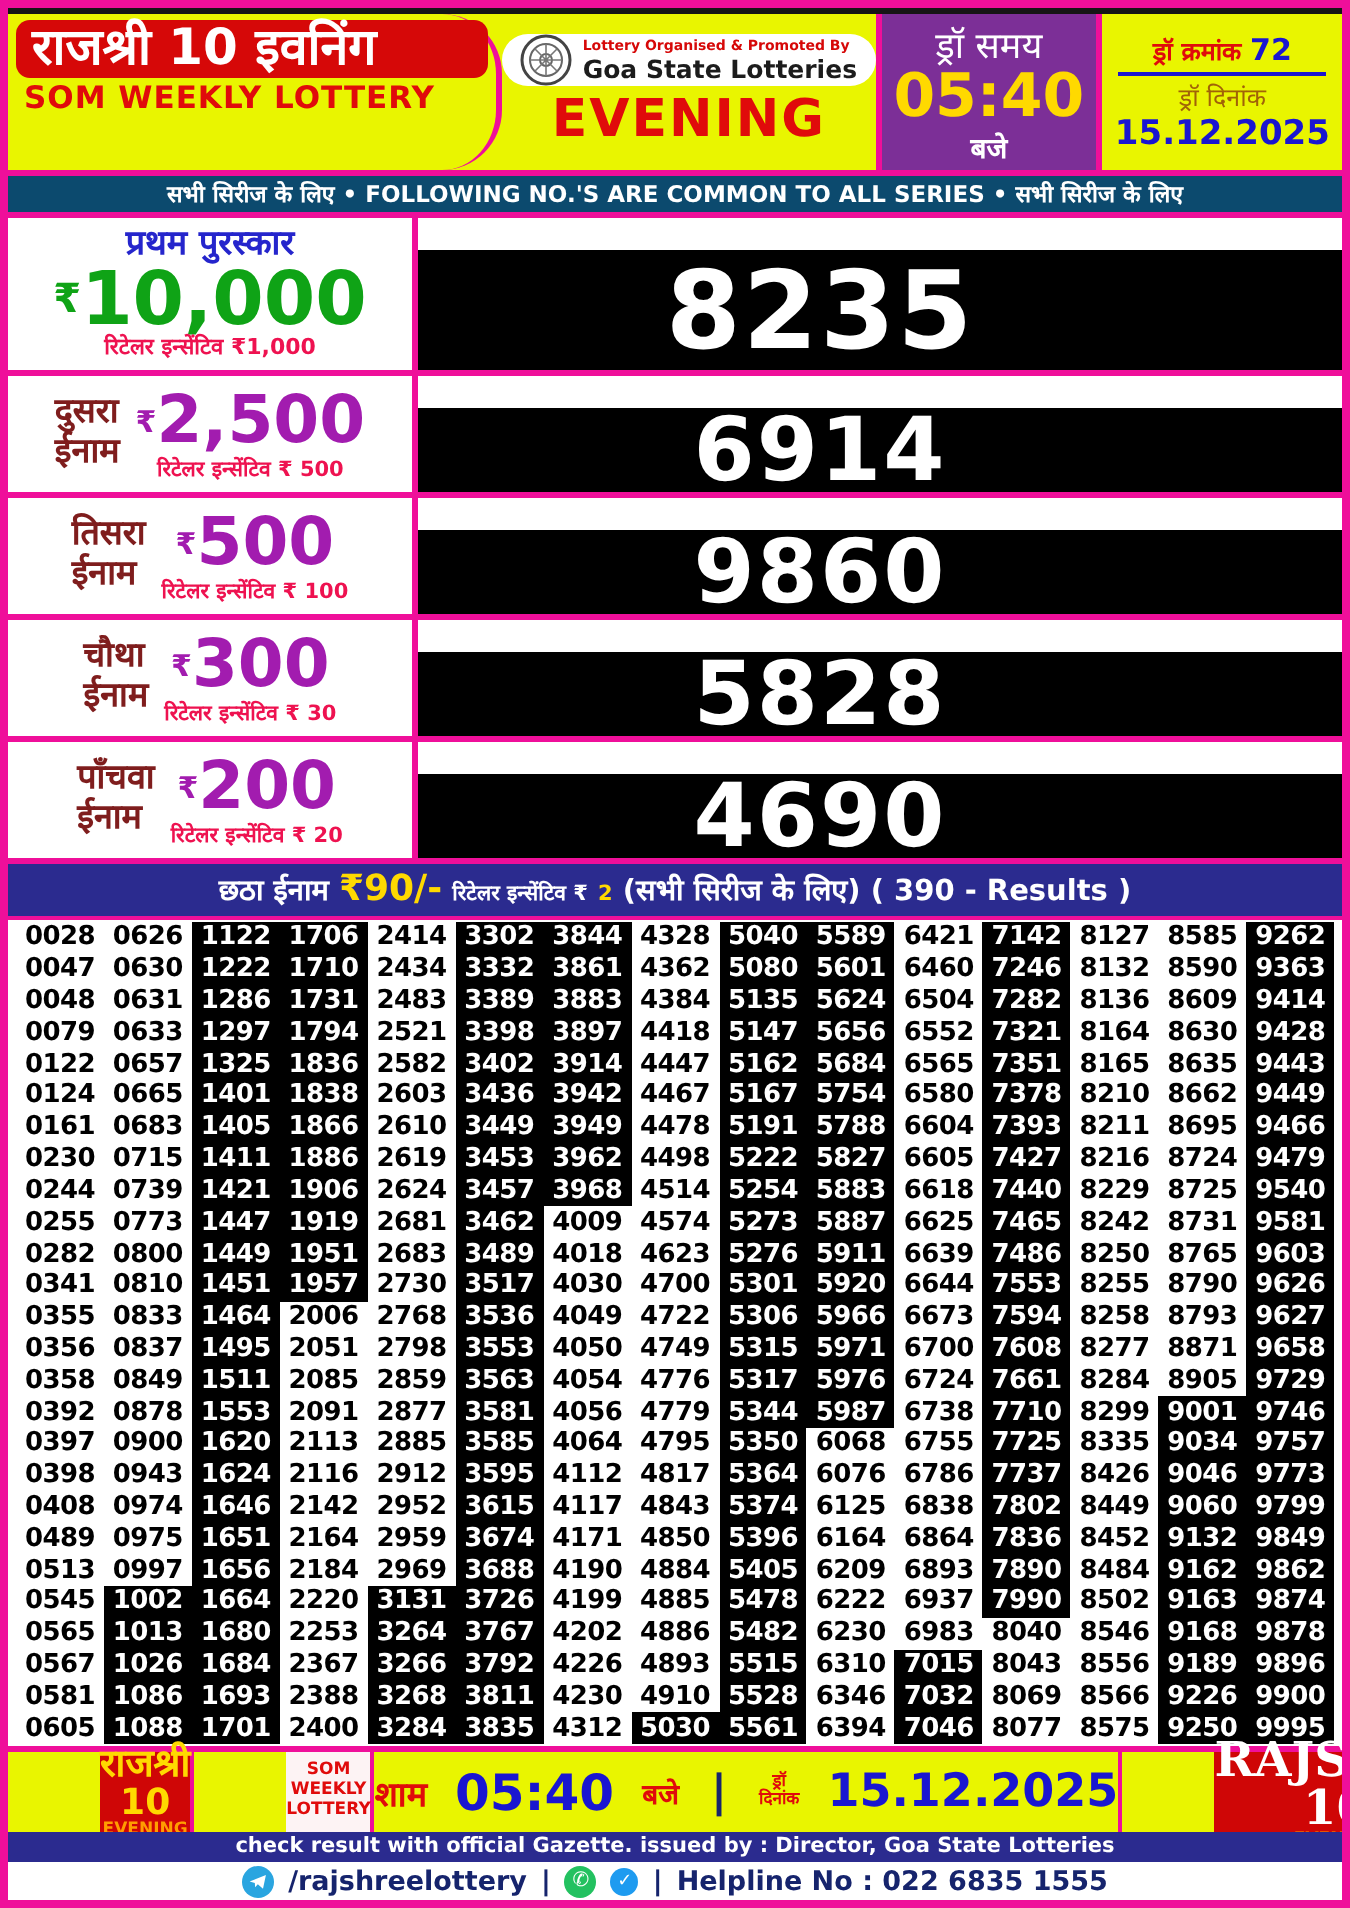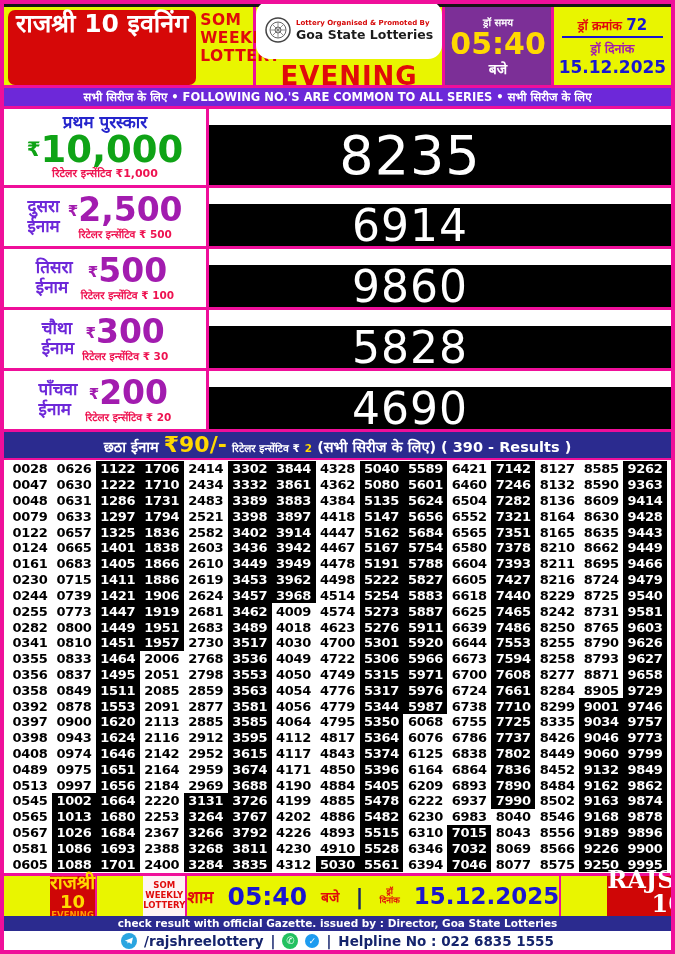--- a/index.html
+++ b/index.html
@@ -2,65 +2,65 @@
 <html><head>
 <meta charset="utf-8">
 <style>
   html,body{margin:0;padding:0;background:#555;}
   .page{position:relative;width:675px;height:954px;margin:0 auto;box-sizing:border-box;
     background:#fff;border:4px solid #ef0f9a;display:flex;flex-direction:column;
     font-family:"DejaVu Sans","Liberation Sans",sans-serif;overflow:hidden;}
   .top-strip{height:3px;background:#151515;}
   
   .header{display:flex;background:#e9f500;border-bottom:3px solid #ef0f9a;height:78px;}
-  .hdr-left{width:252px;border-right:3px solid #ef0f9a;display:flex;flex-direction:row;padding:3px 4px 0 4px;box-sizing:border-box;}
+  .hdr-left{width:252px;border-right:3px solid #ef0f9a;display:flex;flex-direction:column;padding:3px 4px 0 4px;box-sizing:border-box;border-radius:30px;}
   .red-box{background:#d60808;border-radius:7px;color:#fff;padding:1px 8px 2px 8px;}
   .main-title{font-size:25px;font-weight:bold;line-height:1.05;white-space:nowrap;}
   .gov{color:#ffd900;font-style:italic;font-weight:bold;font-size:11.5px;}
   .som-line{color:#e00b0b;font-weight:bold;font-size:15.5px;padding:1px 4px;letter-spacing:.5px;}
   .hdr-mid{flex:1;display:flex;flex-direction:column;align-items:center;justify-content:center;border-right:3px solid #ef0f9a;gap:2px;}
-  .pill{background:#fff;border-radius:14px;display:flex;align-items:center;gap:5px;padding:16px 9px;}
+  .pill{background:#fff;border-radius:14px;display:flex;align-items:center;gap:5px;padding:0 9px;}
   .org-l1{color:#d60808;font-weight:bold;font-size:7px;}
   .org-l2{color:#1c1c1c;font-weight:bold;font-size:12.5px;white-space:nowrap;}
   .evening{color:#e00b0b;font-weight:bold;font-size:26px;letter-spacing:1px;}
   .hdr-purple{width:110px;background:#7c2f97;color:#fff;text-align:center;display:flex;flex-direction:column;justify-content:center;border-right:3px solid #ef0f9a;}
-  .dt-label{font-weight:bold;font-size:10px;}
+  .dt-label{font-weight:normal;font-size:18px;}
   .dt-time{font-weight:bold;font-size:30px;color:#ffd900;line-height:1;}
   .dt-unit{font-weight:bold;font-size:14px;}
   .hdr-right{width:122px;text-align:center;display:flex;flex-direction:column;justify-content:center;background:#e9f500;}
   .draw-no-line{font-weight:bold;font-size:12.5px;color:#e00b0b;}
   .draw-no-line b{color:#1a16d0;font-size:15px;}
   .hr-blue{height:2px;background:#1a16d0;margin:2px 8px;}
-  .draw-date-label{font-weight:bold;font-size:12.5px;color:#a21caf;}
+  .draw-date-label{font-weight:normal;font-size:12.5px;color:#a16207;}
   .draw-date{font-weight:bold;font-size:17px;color:#1a16d0;}
   
-  .ticker{background:#6d28d9;color:#fff;font-weight:bold;font-size:11.5px;text-align:center;
+  .ticker{background:#0c4a6e;color:#fff;font-weight:bold;font-size:11.5px;text-align:center;
     height:18px;line-height:18px;border-bottom:3px solid #ef0f9a;white-space:nowrap;overflow:hidden;}
   
   .prize-row{display:flex;border-bottom:3px solid #ef0f9a;}
   .prize-left{width:205px;background:#fff;border-right:3px solid #ef0f9a;box-sizing:border-box;text-align:center;display:flex;flex-direction:column;justify-content:center;}
-  .prize-num{flex:1;background:#000;color:#fff;display:flex;align-items:center;justify-content:center;font-weight:normal;padding-right:60px;letter-spacing:1px;margin-top:16px;}
+  .prize-num{flex:1;background:#000;color:#fff;display:flex;align-items:center;justify-content:center;font-weight:bold;padding-right:60px;letter-spacing:1px;margin-top:16px;}
   .row-first{height:76px;}
   .row-first .prize-num{font-size:54px;}
   .row-small{height:58px;}
   .row-small .prize-num{font-size:44px;}
   .fp-label{color:#2525cc;font-weight:bold;font-size:17px;line-height:1;}
   .fp-amt{color:#0fa316;font-weight:bold;font-size:37px;line-height:1;}
   .fp-amt .rs{font-size:20px;vertical-align:6px;}
   .fp-inc{color:#ee1250;font-weight:bold;font-size:11px;line-height:1.1;}
   .sp-left{display:flex;flex-direction:row;align-items:center;justify-content:center;gap:8px;}
-  .sp-label{color:#6d28d9;font-weight:bold;font-size:17px;line-height:1.15;text-align:left;}
+  .sp-label{color:#7f1d1d;font-weight:bold;font-size:17px;line-height:1.15;text-align:left;}
   .sp-amt{color:#a21caf;font-weight:bold;font-size:33px;line-height:1;}
   .sp-amt .rs{font-size:15px;vertical-align:5px;}
   .sp-inc{color:#ee1250;font-weight:bold;font-size:10.5px;margin-top:1px;}
   
   .sixth-bar{background:#2b2b8f;color:#fff;text-align:center;font-weight:bold;font-size:14.5px;
     height:26px;line-height:26px;border-bottom:2px solid #ef0f9a;white-space:nowrap;}
   .sixth-bar .yel{color:#ffd900;}
-  .sixth-bar .big{font-size:22px;}
+  .sixth-bar .big{font-size:18px;}
   .sixth-bar .small{font-size:10.5px;}
   
   .grid{flex:1;display:flex;flex-direction:column;background:#fff;padding:1px 4px;}
   .grid-row{display:flex;flex:1;}
   .grid-cell{flex:1;display:flex;align-items:center;justify-content:center;
     font-weight:bold;font-size:13px;color:#000;letter-spacing:-0.3px;}
   .grid-cell.inv{background:#000;color:#fff;}
   
   .footer1{display:flex;height:40px;border-top:3px solid #ef0f9a;background:#e9f500;align-items:stretch;}
   .fbox{display:flex;flex-direction:column;justify-content:center;text-align:center;box-sizing:border-box;margin-left:46px;}

